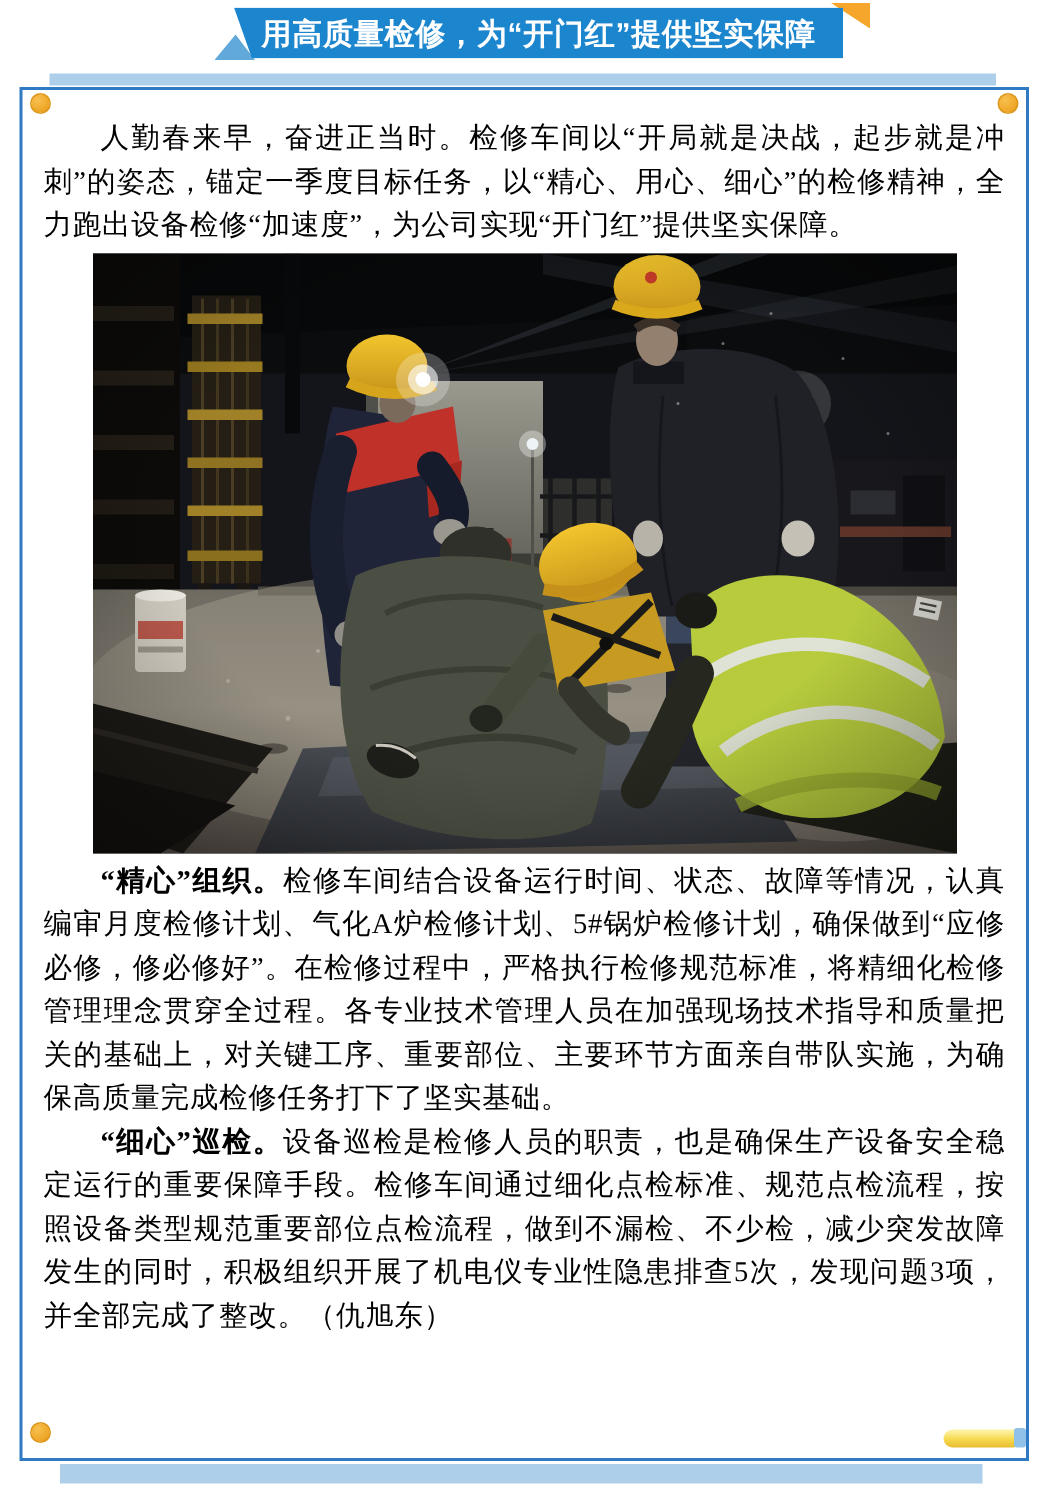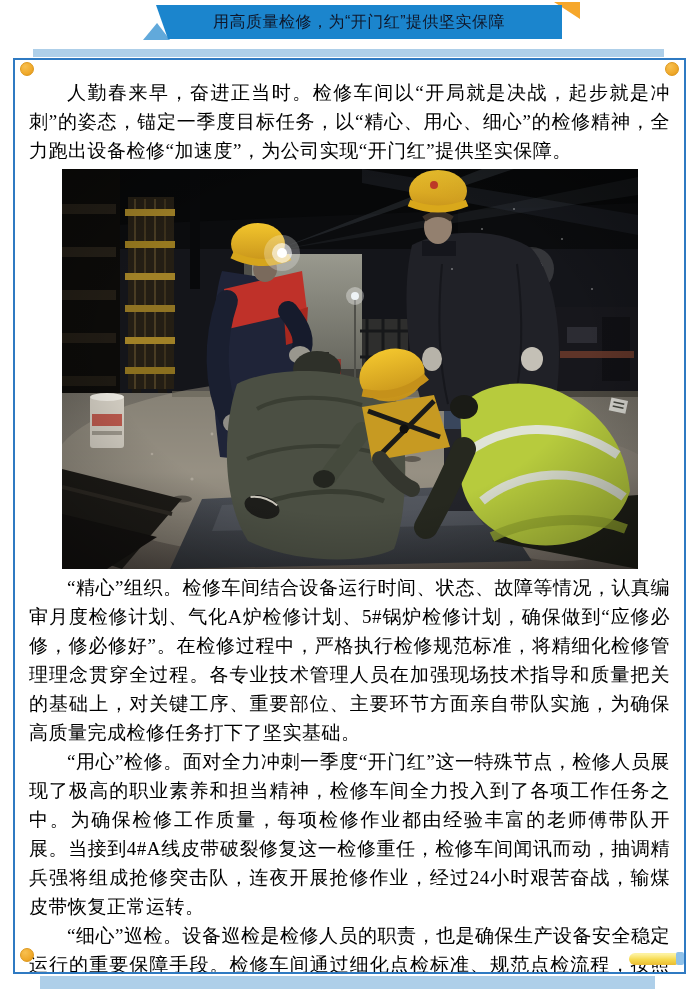--- a/index.html
+++ b/index.html
@@ -7,35 +7,35 @@
         font-family:"Liberation Sans","DejaVu Sans",sans-serif;}
 
   
   .banner-fold{position:absolute;left:554px;top:2px;width:26px;height:17px;background:#f6a72b;
                clip-path:polygon(0 0,100% 0,100% 100%);z-index:1;}
   .banner-tail{position:absolute;left:143px;top:23px;width:27px;height:17px;background:#61a9db;
                clip-path:polygon(52% 0,100% 100%,0 100%);z-index:1;}
   .banner-main{position:absolute;left:156px;top:5px;width:406px;height:34px;background:#1b85cd;
                clip-path:polygon(0 0,100% 0,100% 100%,12px 100%);z-index:2;
                display:flex;align-items:center;justify-content:center;}
-  .banner-main .title{color:#0f172a;font-weight:normal;font-size:16px;letter-spacing:.5px;
+  .banner-main .title{color:#ffffff;font-weight:bold;font-size:20px;letter-spacing:.5px;
                font-family:"Liberation Sans","DejaVu Sans",sans-serif;}
 
   
   .bar{position:absolute;background:#aecfe9;}
   .bar-top{left:33px;top:49px;width:631px;height:8px;}
   .bar-bottom{left:40px;top:976px;width:615px;height:13px;}
 
   
   .card{position:absolute;left:13px;top:58px;width:673px;height:916px;background:#ffffff;
         border:2px solid #2f7ac2;box-sizing:border-box;padding:18px 14px 0 14px;overflow:hidden;}
   .card p{margin:0;text-indent:2em;font-size:19px;line-height:29px;color:#000000;
           text-align:justify;letter-spacing:.5px;
           font-family:"Liberation Serif","DejaVu Serif",serif;}
-  .card p .lead{font-weight:normal;}
+  .card p .lead{font-weight:bold;}
 
   .photo{width:576px;height:400px;margin:4px auto;overflow:hidden;background:#101114;}
   .photo svg{display:block;}
 
   
   .dot{position:absolute;width:14px;height:14px;border-radius:50%;
        background:radial-gradient(circle at 35% 30%,#f8c050,#efa829 65%,#d88e14);
        border:1px solid #dd981c;box-sizing:border-box;z-index:3;}
   .dot-tl{left:20px;top:62px;}
   .dot-tr{left:665px;top:62px;}
@@ -296,21 +296,20 @@
             <circle cx="500" cy="70" r="1"></circle>
               <circle cx="390" cy="100" r="1"></circle>
             <circle cx="530" cy="120" r="1"></circle>
           </g>
           <rect x="0" y="0" width="576" height="400" fill="url(#vign)"></rect>
         </g>
       </svg>
     </div>
 
     <p><span class="lead">“精心”组织。</span><span>检修车间结合设备运行时间、状态、故障等情况，认真编审月度检修计划、气化A炉检修计划、5#锅炉检修计划，确保做到“应修必修，修必修好”。在检修过程中，严格执行检修规范标准，将精细化检修管理理念贯穿全过程。各专业技术管理人员在加强现场技术指导和质量把关的基础上，对关键工序、重要部位、主要环节方面亲自带队实施，为确保高质量完成检修任务打下了坚实基础。</span></p>
-    <p><span class="lead">“用心”检修。</span><span>面对全力冲刺一季度“开门红”这一特殊节点，检修人员展现了极高的职业素养和担当精神，检修车间全力投入到了各项工作任务之中。为确保检修工作质量，每项检修作业都由经验丰富的老师傅带队开展。当接到4#A线皮带破裂修复这一检修重任，检修车间闻讯而动，抽调精兵强将组成抢修突击队，连夜开展抢修作业，经过24小时艰苦奋战，输煤皮带恢复正常运转。</span></p>
     <p><span class="lead">“细心”巡检。</span><span>设备巡检是检修人员的职责，也是确保生产设备安全稳定运行的重要保障手段。检修车间通过细化点检标准、规范点检流程，按照设备类型规范重要部位点检流程，做到不漏检、不少检，减少突发故障发生的同时，积极组织开展了机电仪专业性隐患排查5次，发现问题3项，并全部完成了整改。（仇旭东）</span></p>
   </div>
 
   <span class="dot dot-tl"></span>
   <span class="dot dot-tr"></span>
   <span class="dot dot-bl"></span>
   <span class="pencil">
       <span class="pencil-cap"></span>
     </span>
 

